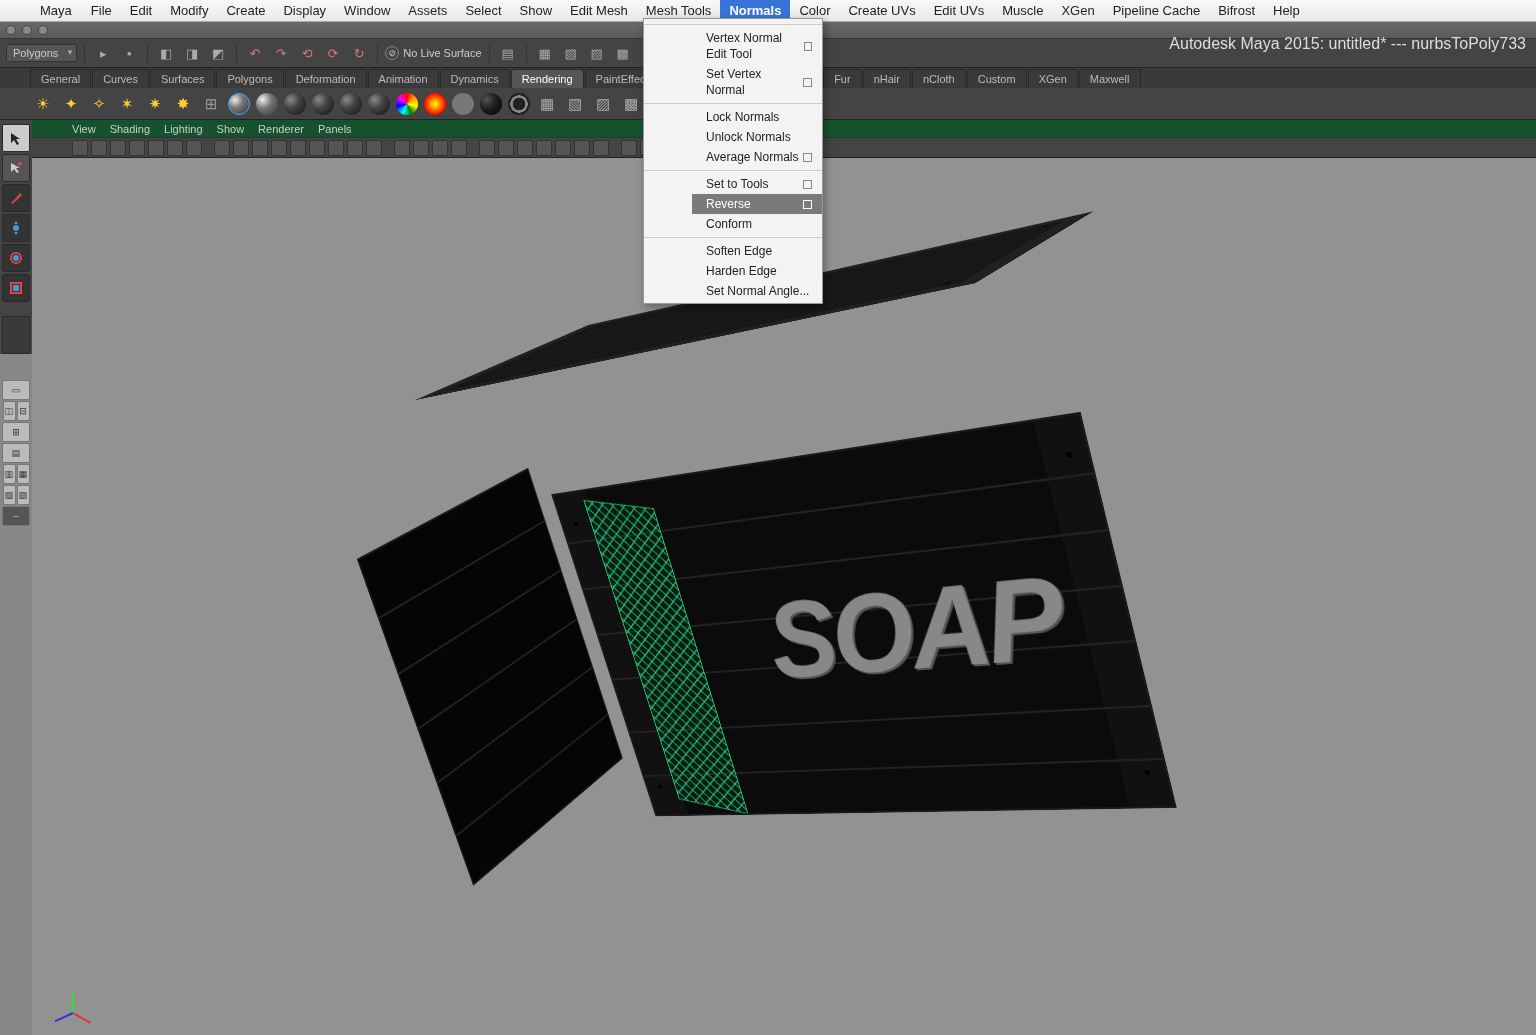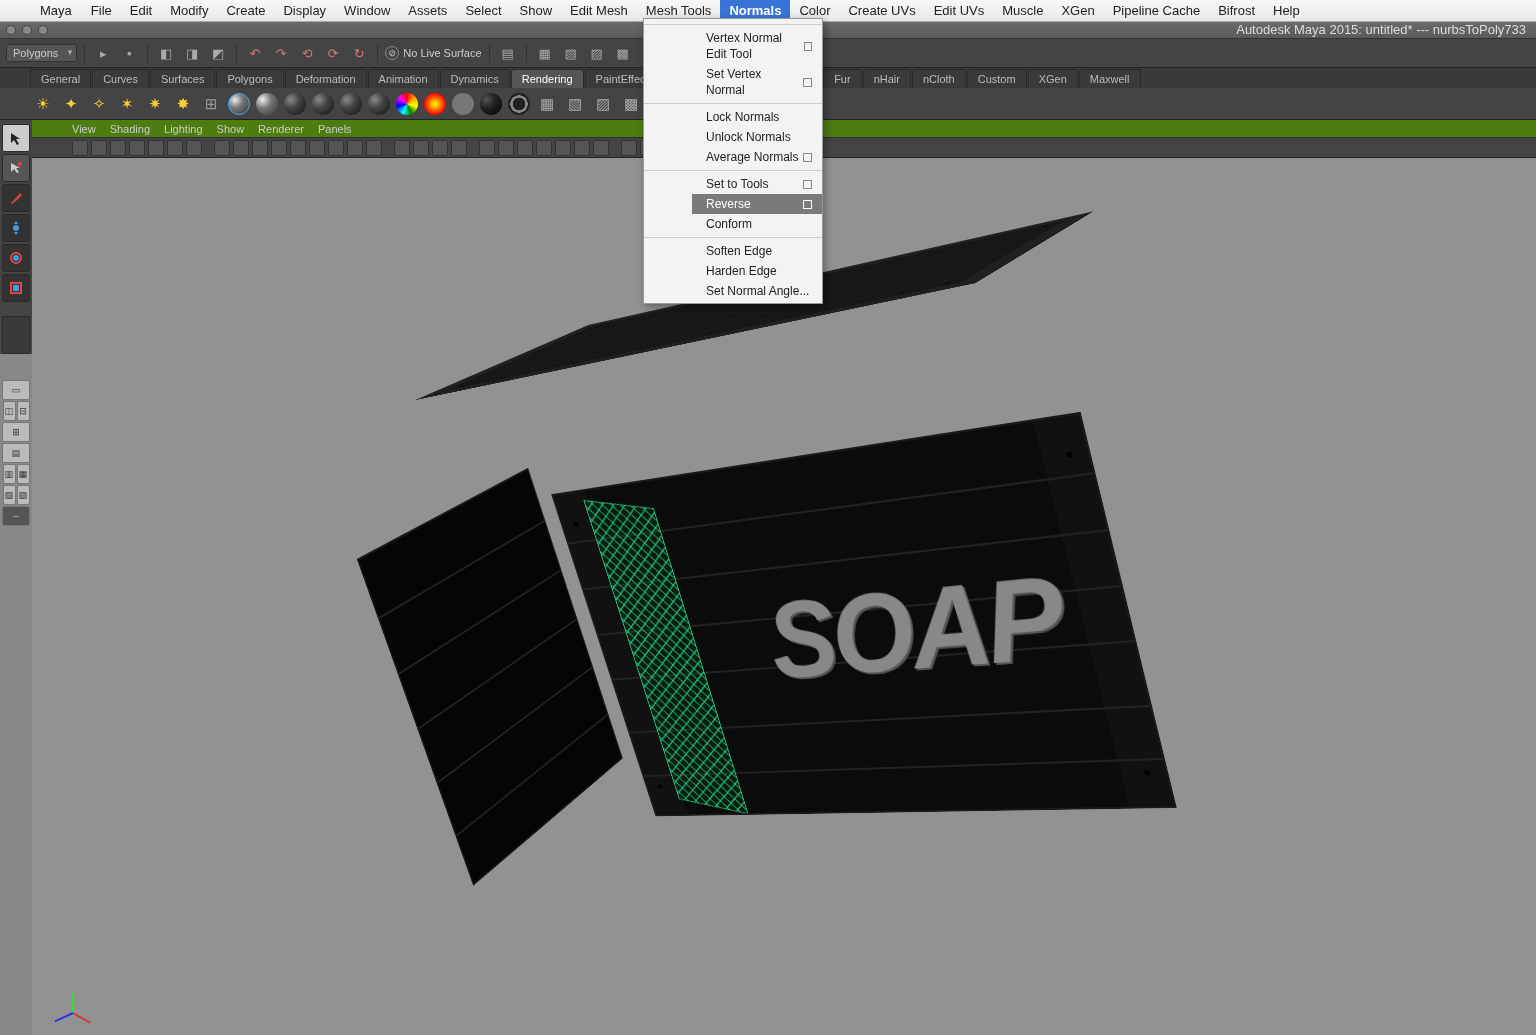--- a/index.html
+++ b/index.html
@@ -8,21 +8,21 @@
 
 .mac-menubar { height: 22px; background: linear-gradient(#f8f8f8,#e8e8e8); display: flex; align-items: center; font-size: 13px; color: #222; border-bottom: 1px solid #aaa; }
 .mac-menubar .apple { width: 30px; text-align: center; font-size: 14px; }
 .mac-menubar .app-name { font-weight: normal; padding: 0 10px; }
 .mac-menubar .item { padding: 0 9px; cursor: default; line-height: 22px; }
 .mac-menubar .item.active { background: #3874d7; color: #fff; font-weight: bold; }
 
 
 .win-chrome { height: 16px; background: linear-gradient(#6a6a6a,#5a5a5a); display: flex; align-items: center; padding-left: 6px; gap: 6px; }
 .win-chrome .dot { width: 10px; height: 10px; border-radius: 50%; background: #888; border: 1px solid #444; }
-.title-bar { position: absolute; top: 22px; right: 10px; font-size: 13px; color: #ddd; z-index: 5; line-height: 16px; pointer-events: none; }
+.title-bar { position: absolute; top: 36px; right: 10px; font-size: 16px; color: #ddd; z-index: 5; line-height: 16px; pointer-events: none; }
 
 
 .shelf-status { height: 30px; background: #444; border-top: 1px solid #333; border-bottom: 1px solid #222; display: flex; align-items: center; padding: 0 6px; gap: 4px; }
 .shelf-status .combo { background: #555; color: #ccc; font-size: 11px; padding: 2px 18px 2px 6px; border: 1px solid #333; border-radius: 2px; position: relative; }
 .shelf-status .combo::after { content: "▾"; position: absolute; right: 4px; top: 2px; font-size: 9px; color: #aaa; }
 .shelf-status .sep { width: 1px; height: 20px; background: #333; margin: 0 3px; }
 .shelf-status .ico { width: 22px; height: 22px; display: flex; align-items: center; justify-content: center; color: #aaa; font-size: 13px; border-radius: 2px; }
 .shelf-status .live { color: #ccc; font-size: 11px; display: flex; align-items: center; gap: 4px; }
 .shelf-status .live .circ { width: 14px; height: 14px; border: 1px solid #888; border-radius: 50%; display: flex; align-items: center; justify-content: center; font-size: 9px; }
 
@@ -37,21 +37,21 @@
 .sphere { width: 22px; height: 22px; border-radius: 50%; }
 .grad-gray { background: radial-gradient(circle at 30% 30%, #eee, #777 40%, #333); }
 .grad-dark { background: radial-gradient(circle at 30% 30%, #888, #444 40%, #111); }
 .grad-black { background: radial-gradient(circle at 30% 30%, #555, #222 40%, #000); }
 .grad-ring { background: radial-gradient(circle at 50% 50%, #222 40%, #888 42%, #888 55%, #222 57%); border-radius: 50%; width:22px; height:22px;}
 .grad-rainbow { background: conic-gradient(red,orange,yellow,green,cyan,blue,magenta,red); border-radius:50%; width:22px; height:22px;}
 .grad-redyel { background: radial-gradient(circle at 50% 50%, yellow, red 70%); border-radius:50%; width:22px; height:22px;}
 .grad-flat { background: #777; border-radius:50%; width:22px; height:22px;}
 
 
-.panel-menu { height: 18px; background: #4d7c0f; display: flex; align-items: center; font-size: 11px; color: #ccc; padding-left: 40px; gap: 14px; border-bottom: 1px solid #333; margin-left: 32px; }
+.panel-menu { height: 18px; background: #14532d; display: flex; align-items: center; font-size: 11px; color: #ccc; padding-left: 40px; gap: 14px; border-bottom: 1px solid #333; margin-left: 32px; }
 .panel-menu span { cursor: default; }
 
 
 .panel-icons { height: 20px; background: #444; border-bottom: 1px solid #222; display: flex; align-items: center; padding-left: 40px; gap: 3px; margin-left: 32px; }
 .panel-icons .pico { width: 16px; height: 16px; background: #555; border: 1px solid #333; border-radius: 2px; }
 .panel-icons .psep { width: 6px; }
 
 
 .toolbox { position: absolute; left: 0; top: 120px; width: 32px; background: #444; display: flex; flex-direction: column; align-items: center; padding-top: 4px; gap: 2px; }
 .toolbox .tool { width: 28px; height: 28px; border: 1px solid #2a2a2a; background: #555; border-radius: 2px; display:flex; align-items:center; justify-content:center; font-size: 14px; }

